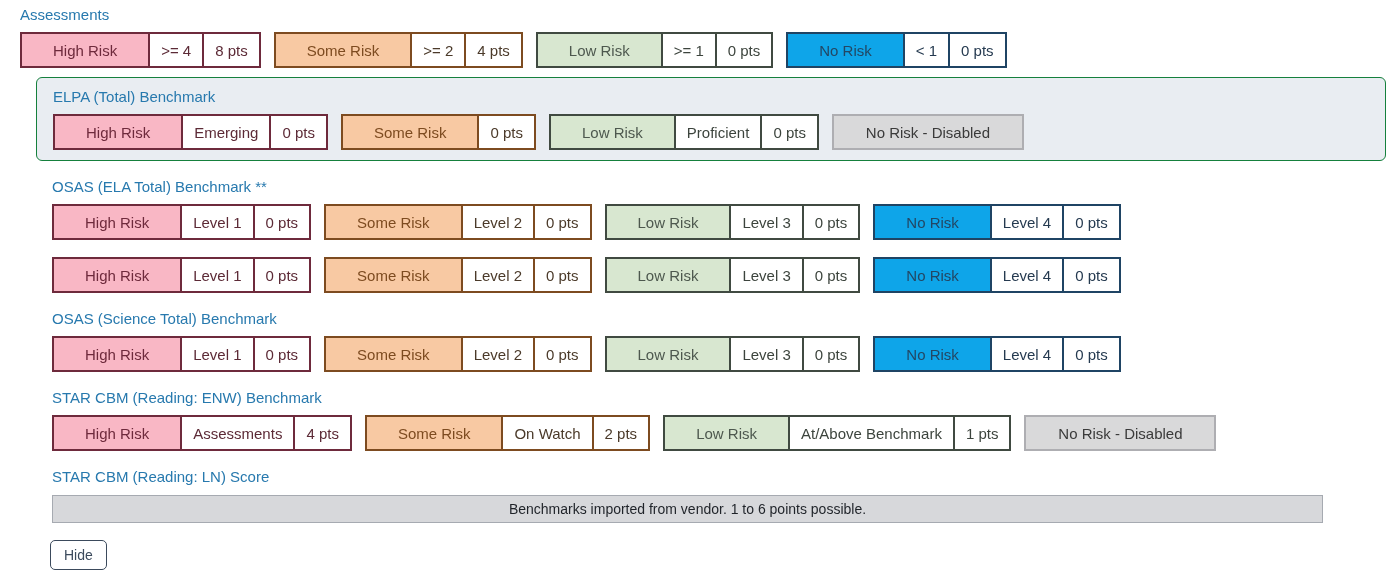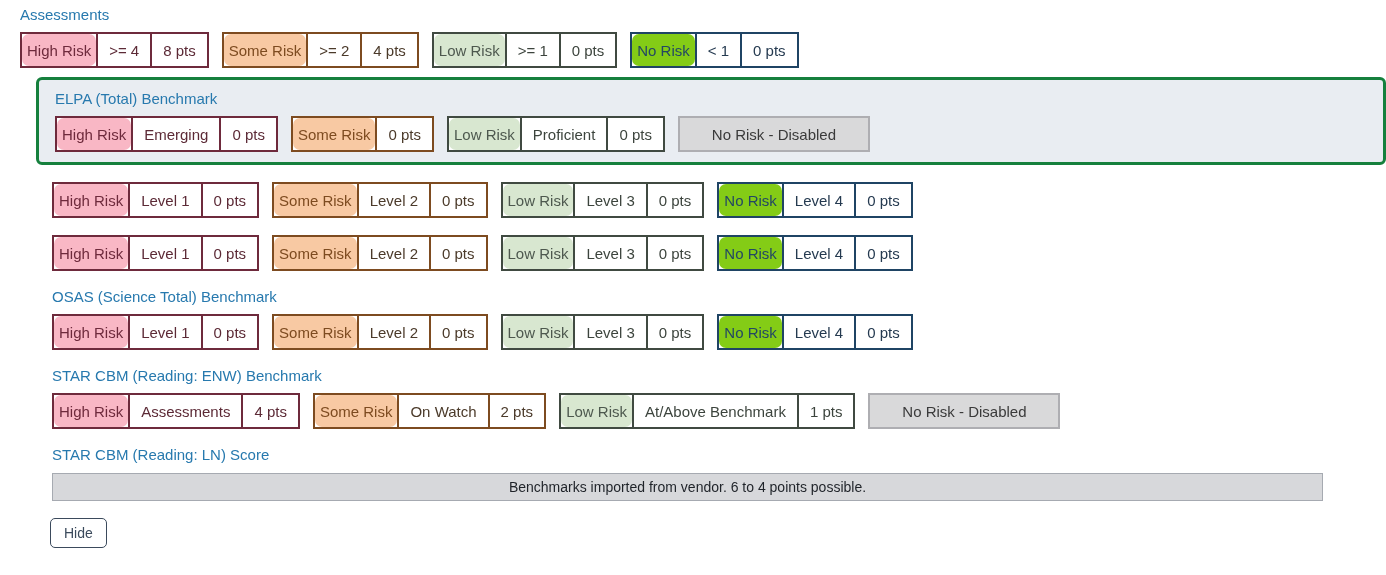--- a/index.html
+++ b/index.html
@@ -26,58 +26,58 @@
 
   .badge-group {
     display: inline-flex;
     align-items: stretch;
     height: 36px;
     border: 2px solid;
     background: #fff;
     flex: 0 0 auto;
   }
   .cell { display: flex; align-items: center; font-size: 15px; white-space: nowrap; }
-  .cell.label { padding: 0 5px; border-radius: 7px; }
+  .cell.label { padding: 0 31px; }
   .cell.value, .cell.pts { background: #fff; border-left: 2px solid; padding: 0 11px; }
 
   .risk-high { border-color: #6e2a3c; color: #6e2a3c; }
   .risk-high .label { background: #f9b7c5; }
   .risk-high .value, .risk-high .pts { border-color: #6e2a3c; color: #5c2a36; }
 
   .risk-some { border-color: #7d4b20; color: #7d4b20; }
   .risk-some .label { background: #f8c9a3; }
   .risk-some .value, .risk-some .pts { border-color: #7d4b20; color: #4b3a2a; }
 
   .risk-low { border-color: #404a41; color: #4d584e; }
   .risk-low .label { background: #d8e7d0; }
   .risk-low .value, .risk-low .pts { border-color: #404a41; color: #3c443d; }
 
   .risk-no { border-color: #1f4464; color: #234764; }
-  .risk-no .label { background: #84cc16; }
+  .risk-no .label { background: #0ea5e9; }
   .risk-no .value, .risk-no .pts { border-color: #1f4464; color: #253a50; }
 
   .disabled-box {
     display: inline-flex;
     align-items: center;
     justify-content: center;
     height: 36px;
     min-width: 192px;
     padding: 7px 30px;
     background: #d9d9da;
     border: 2px solid #aeaeb2;
     color: #3a3a3a;
     font-size: 15px;
     white-space: nowrap;
     flex: 0 0 auto;
   }
 
   .panel {
     margin: 9px 0 0 16px;
     background: #e9edf2;
-    border: 3px solid #15803d;
+    border: 1px solid #15803d;
     border-radius: 6px;
     padding: 10px 16px 10px;
   }
   .panel .row { margin-top: 8px; }
 
   .section { margin: 17px 0 0 32px; }
   .section .row { margin-top: 8px; }
 
   .notice {
     margin-top: 9px;
@@ -153,20 +153,21 @@
         <span class="cell label">Low Risk</span>
         <span class="cell value">Proficient</span>
         <span class="cell pts">0 pts</span>
       </div>
       <div class="disabled-box">No Risk - Disabled</div>
     </div>
   </div>
 
   
   <div class="section">
+    <a class="heading">OSAS (ELA Total) Benchmark **</a>
     <div class="row">
       <div class="badge-group risk-high">
         <span class="cell label">High Risk</span>
         <span class="cell value">Level 1</span>
         <span class="cell pts">0 pts</span>
       </div>
       <div class="badge-group risk-some">
         <span class="cell label">Some Risk</span>
         <span class="cell value">Level 2</span>
         <span class="cell pts">0 pts</span>
@@ -256,18 +257,18 @@
         <span class="cell value">At/Above Benchmark</span>
         <span class="cell pts">1 pts</span>
       </div>
       <div class="disabled-box">No Risk - Disabled</div>
     </div>
   </div>
 
   
   <div class="section">
     <a class="heading">STAR CBM (Reading: LN) Score</a>
-    <div class="notice">Benchmarks imported from vendor. 6 to 4 points possible.</div>
+    <div class="notice">Benchmarks imported from vendor. 1 to 6 points possible.</div>
   </div>
 
   <button class="hide-btn">Hide</button>
 
 </div>
 
 </body></html>

